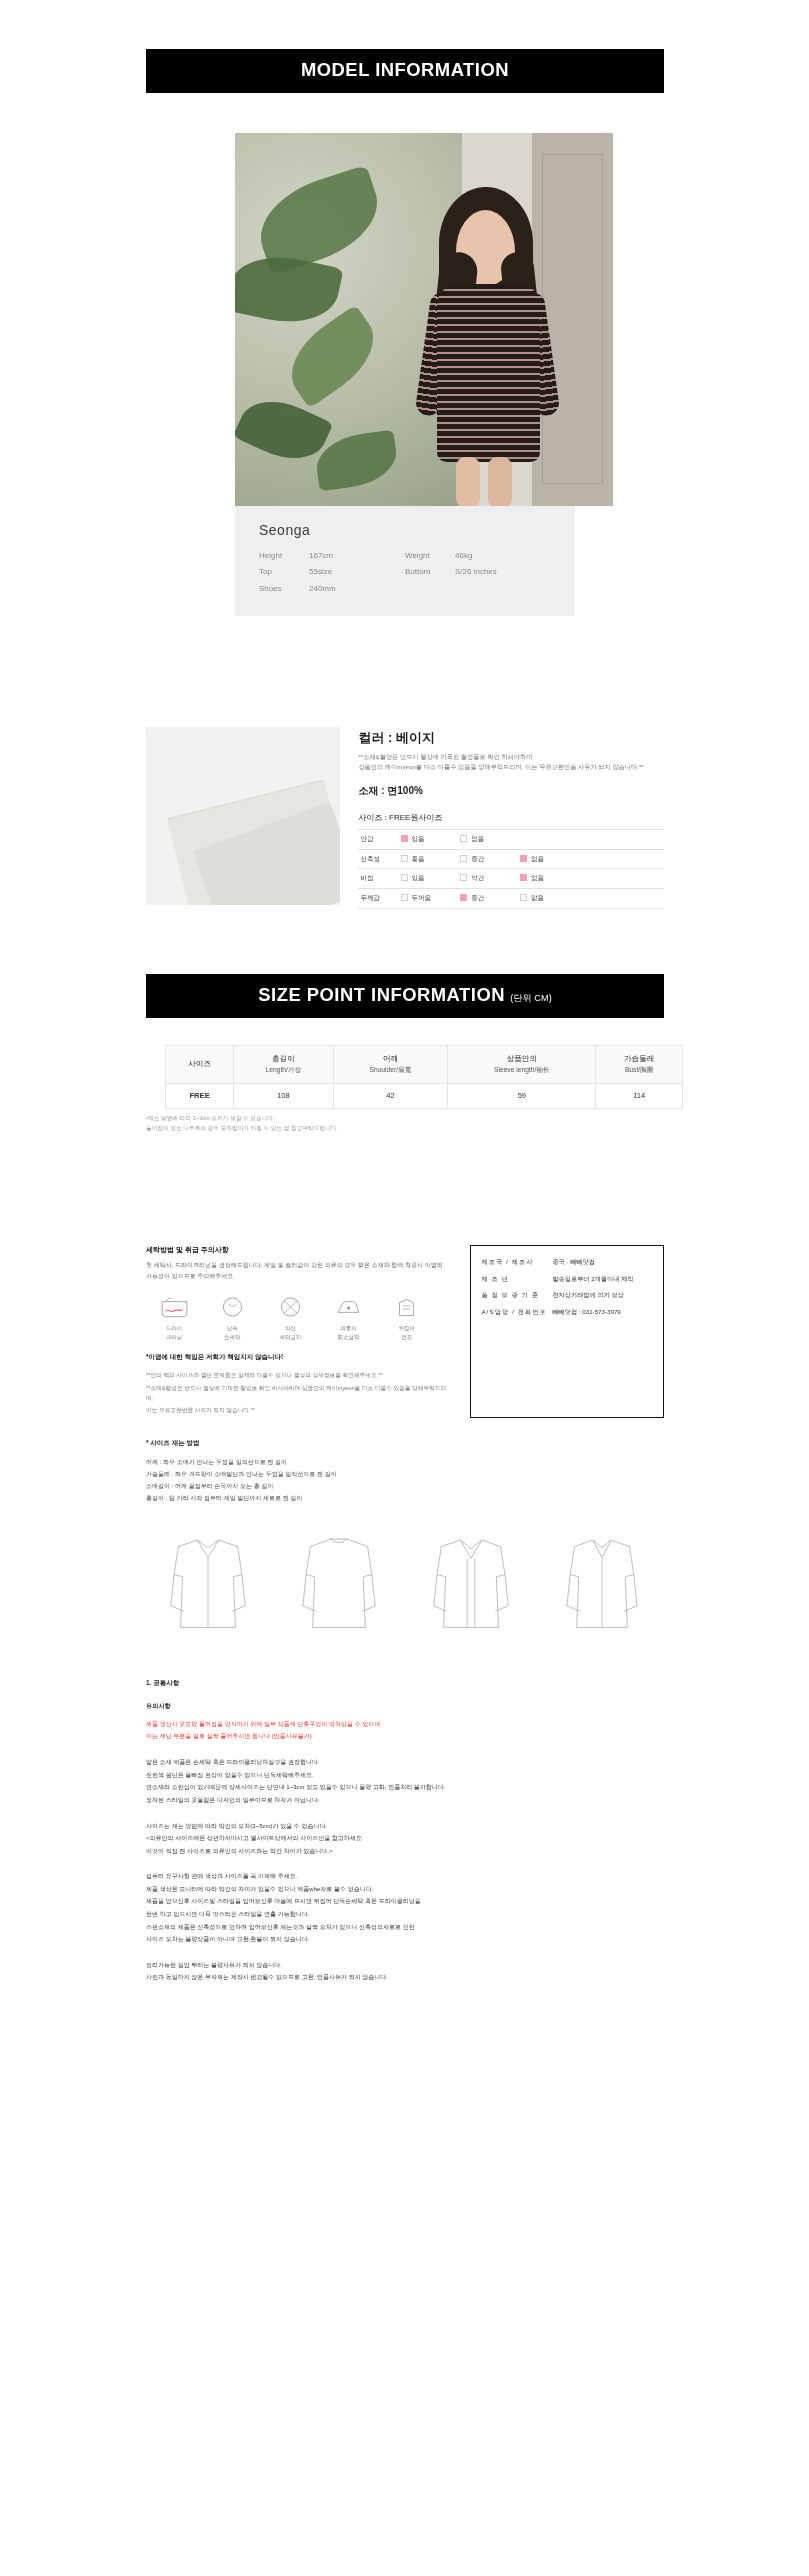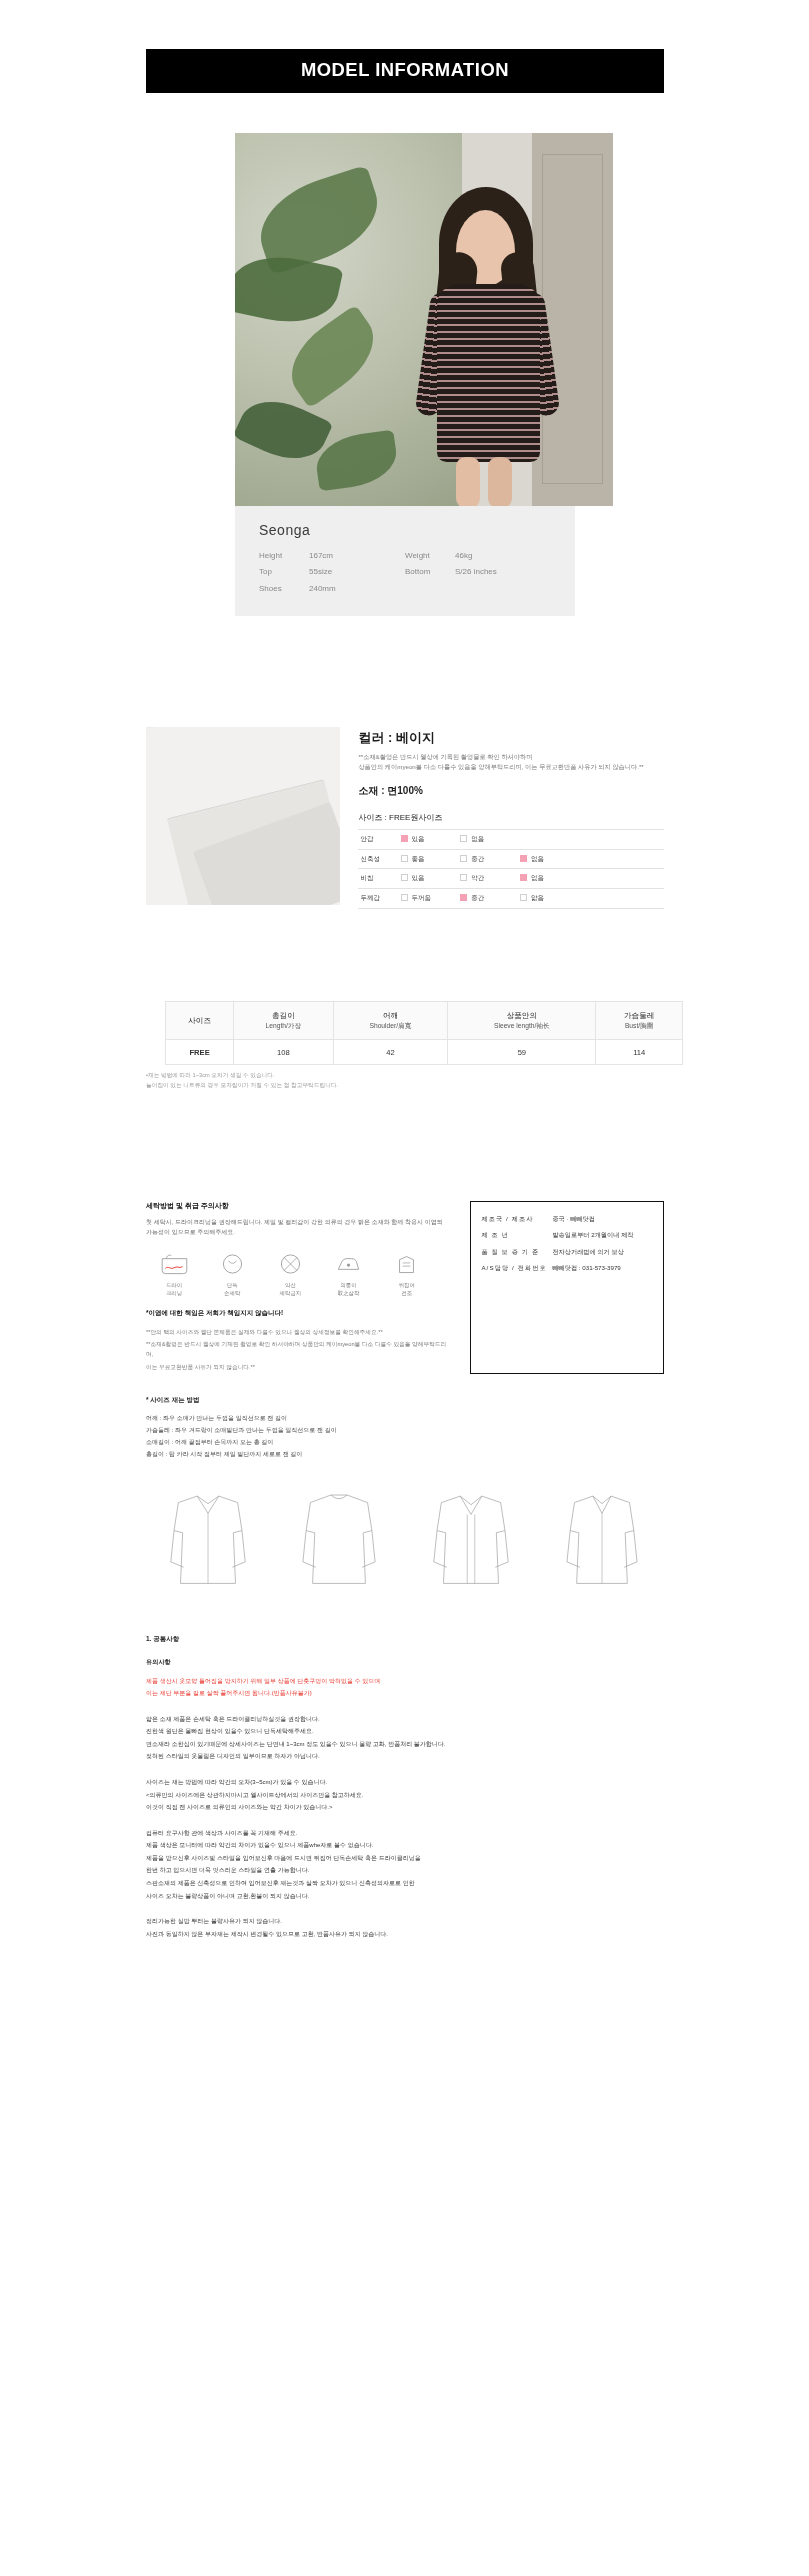--- a/index.html
+++ b/index.html
@@ -253,20 +253,23 @@
               <span class="opt"><i class="chk"></i><span>얇음</span></span>
             </td>
           </tr>
         </tbody>
       </table>
     </div>
   </div>
 
   <div class="spacer-120"></div>
 
+  <div class="banner">
+    <span>SIZE POINT INFORMATION</span><span class="sub">(단위 CM)</span>
+  </div>
 
   <div class="size-wrap">
     <table class="sz">
       <thead>
         <tr>
           <th><span>사이즈</span></th>
           <th><span>총길이</span><span class="en">Length/가장</span></th>
           <th><span>어깨</span><span class="en">Shoulder/肩寬</span></th>
           <th><span>상품안의</span><span class="en">Sleeve length/袖长</span></th>
           <th><span>가슴둘레</span><span class="en">Bust/胸圍</span></th>

